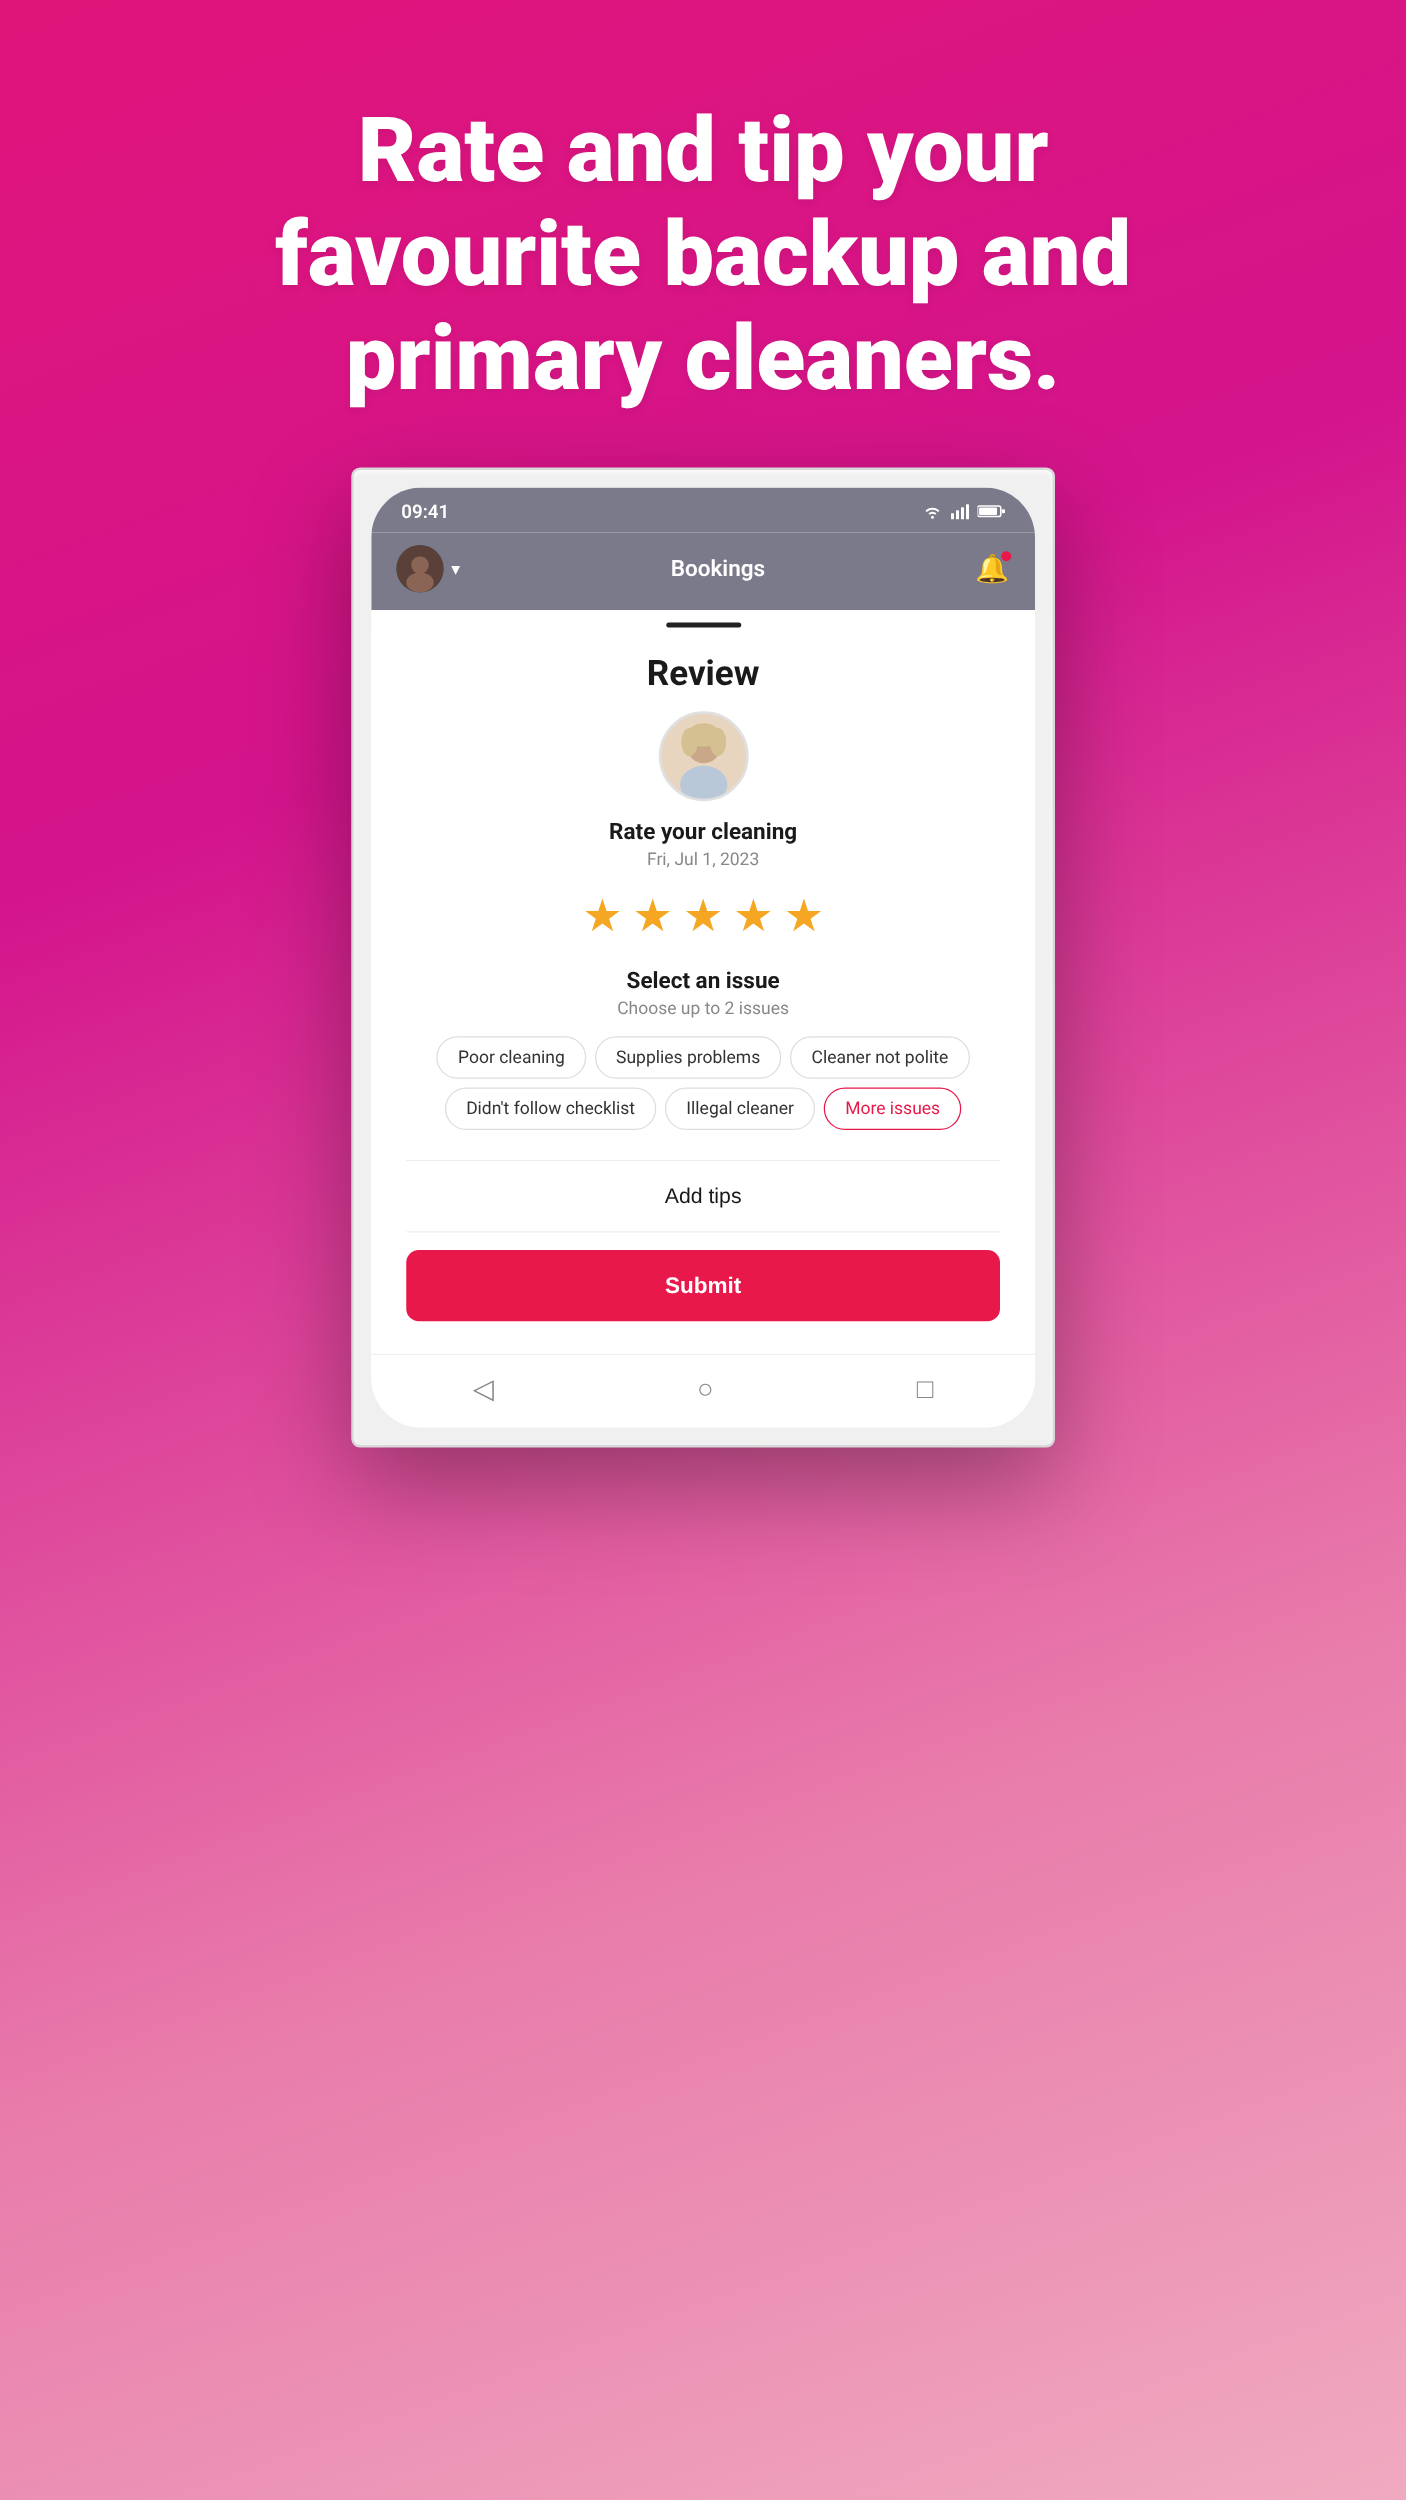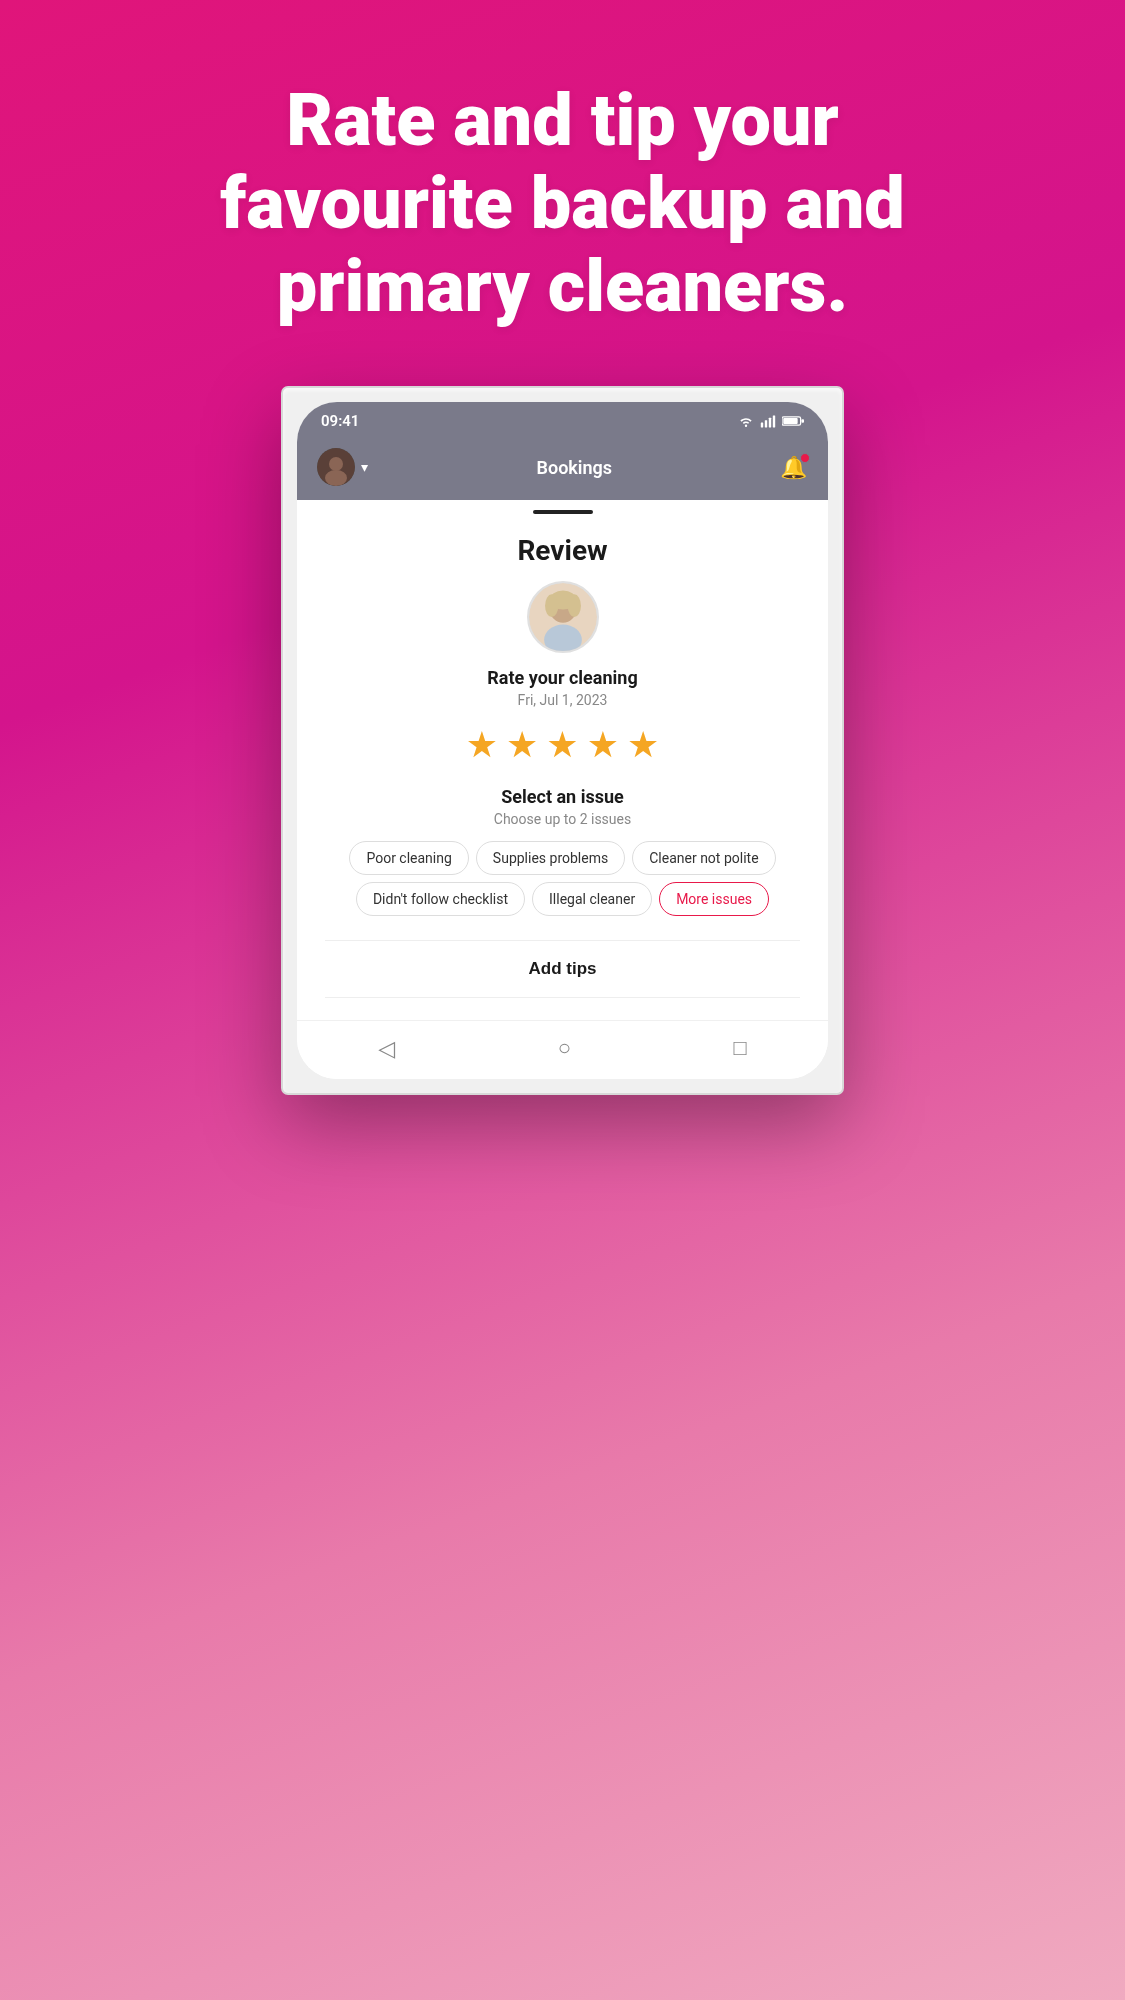--- a/index.html
+++ b/index.html
@@ -14,21 +14,21 @@
       flex-direction: column;
       align-items: center;
     }
 
     .headline {
       color: #ffffff;
       font-size: 72px;
       font-weight: 900;
       text-align: center;
       line-height: 1.15;
-      padding: 80px 80px 60px 80px;
+      padding: 80px 80px 48px 80px;
       text-shadow: 0 2px 8px rgba(0,0,0,0.08);
     }
 
     
     .phone-shell {
       width: 559px;
       background: #f0f0f0;
       border-radius: 5px;
       padding: 14px;
       box-shadow:
@@ -228,21 +228,21 @@
       margin-bottom: 0;
     }
 
     .add-tips-btn {
       width: 100%;
       padding: 18px;
       background: #fff;
       border: none;
       border-bottom: 1px solid #eee;
       font-size: 17px;
-      font-weight: 700;
+      font-weight: 400;
       color: #1a1a1a;
       cursor: pointer;
       text-align: center;
     }
 
     .submit-btn {
       width: 100%;
       padding: 18px;
       background: #e8194a;
       border: none;
@@ -363,20 +363,21 @@
         <span class="issue-chip">Cleaner not polite</span>
         <span class="issue-chip">Didn't follow checklist</span>
         <span class="issue-chip">Illegal cleaner</span>
         <span class="issue-chip pink">More issues</span>
       </div>
 
       <div class="divider"></div>
 
       <button class="add-tips-btn">Add tips</button>
 
+      <button class="submit-btn">Submit</button>
 
     </div>
 
     <div class="nav-bar">
       <span class="nav-icon">◁</span>
       <span class="nav-icon">○</span>
       <span class="nav-icon">□</span>
     </div>
 
   </div>

